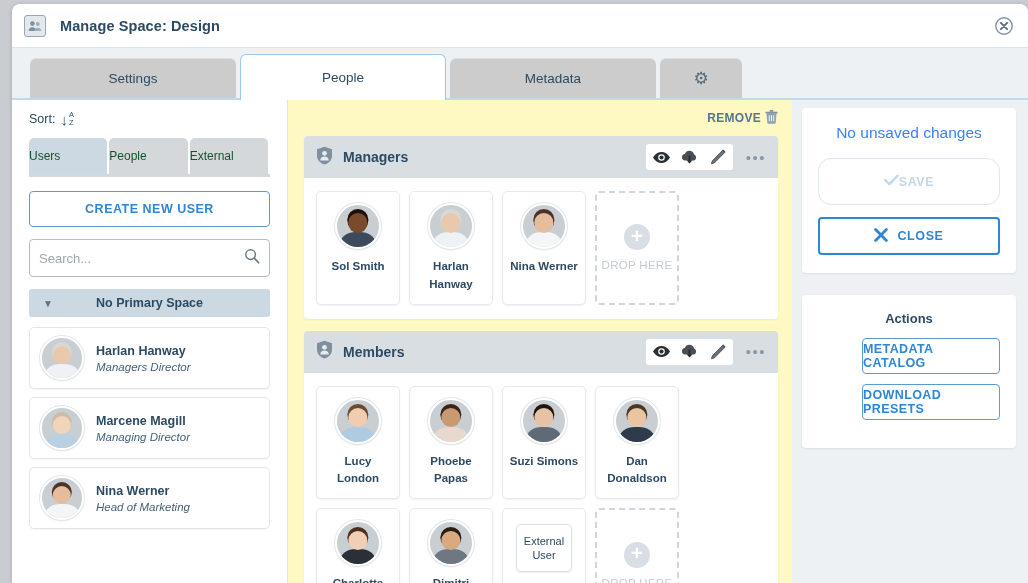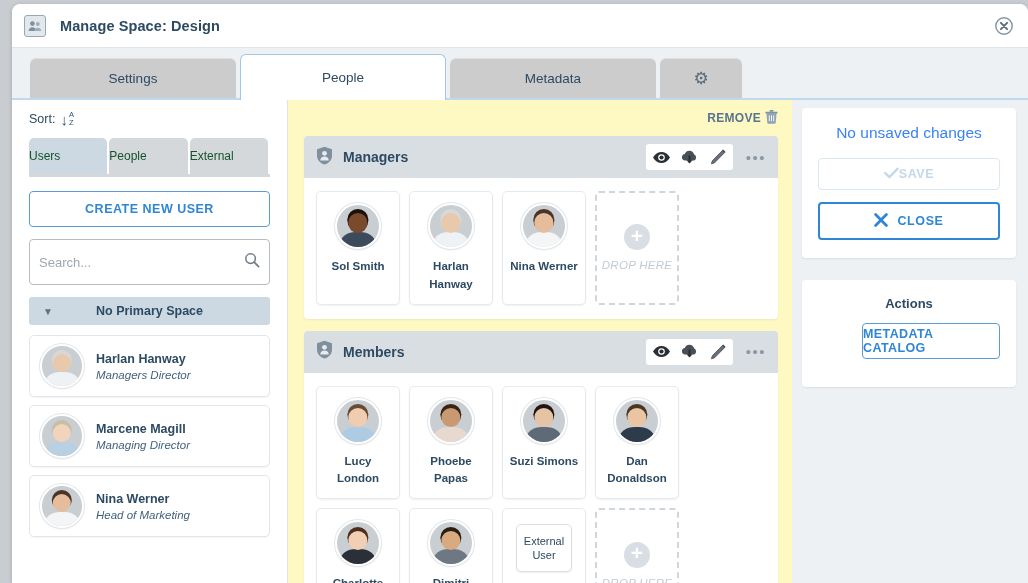--- a/index.html
+++ b/index.html
@@ -111,21 +111,21 @@
 
   .create-btn {
     margin-top: 14px; height: 36px; flex: 0 0 auto;
     border: 1px solid #5b9bd5; border-radius: 4px;
     background: #fff; color: #2f86d4;
     font-size: 12.5px; font-weight: bold; letter-spacing: .5px;
     display: flex; align-items: center; justify-content: center;
     cursor: pointer;
   }
   .search-wrap {
-    margin-top: 12px; height: 46px; flex: 0 0 auto;
+    margin-top: 12px; height: 38px; flex: 0 0 auto;
     border: 1px solid #b5bcc3; border-radius: 4px;
     background: #fff; display: flex; align-items: center;
     padding: 0 9px;
   }
   .search-wrap input {
     flex: 1 1 auto; border: none; outline: none;
     font-family: "Liberation Sans", sans-serif;
     font-size: 13px; color: #556;
     background: transparent;
   }
@@ -242,21 +242,21 @@
     align-items: center; justify-content: center;
     cursor: pointer;
   }
   .drop .plus {
     width: 26px; height: 26px; border-radius: 50%;
     background: #d8dee4; color: #fff; font-size: 21px; font-weight: bold;
     display: flex; align-items: center; justify-content: center;
     line-height: 0; padding-bottom: 3px;
   }
   .drop .dtxt {
-    margin-top: 9px; font-size: 11.5px; color: #c3cbd2; letter-spacing: .3px; font-style: italic;
+    margin-top: 9px; font-size: 11.5px; color: #c3cbd2; letter-spacing: .3px;
   }
 
   
   .rightcol {
     width: 236px; flex: 0 0 236px;
     padding: 8px 12px 0 10px;
     display: flex; flex-direction: column;
   }
   .panel {
     background: #fff; border-radius: 4px;
@@ -266,21 +266,21 @@
   }
   .panel-title-muted {
     font-size: 15.5px; font-weight: normal; color: #3b82f6;
     text-align: center; margin-bottom: 16px;
   }
   .panel-title {
     font-size: 13px; font-weight: bold; color: #2d4a63;
     text-align: center; margin-bottom: 12px;
   }
   .btn-save {
-    height: 32px; border: 1px solid #dbe7f2; border-radius: 4px;
+    height: 47px; border: 1px solid #dbe7f2; border-radius: 13px;
     background: #fff; color: #c3d8ea;
     display: flex; align-items: center; justify-content: center;
     font-size: 12.5px; font-weight: bold; letter-spacing: .6px;
     margin-bottom: 12px; cursor: default;
   }
   .btn-close {
     height: 38px; border: 2px solid #2f86d4; border-radius: 4px;
     background: #fff; color: #2f86d4;
     display: flex; align-items: center; justify-content: center;
     gap: 9px; font-size: 12.5px; font-weight: bold; letter-spacing: .6px;
@@ -616,17 +616,20 @@
         </div>
       </div>
 
       <div class="spacer16"></div>
 
       <div class="panel">
         <div class="panel-title">Actions</div>
         <div class="act-btn">
           <span>METADATA CATALOG</span>
         </div>
+        <div class="act-btn">
+          <span>DOWNLOAD PRESETS</span>
+        </div>
       </div>
     </div>
 
   </div>
 </div>
 
 </body></html>

